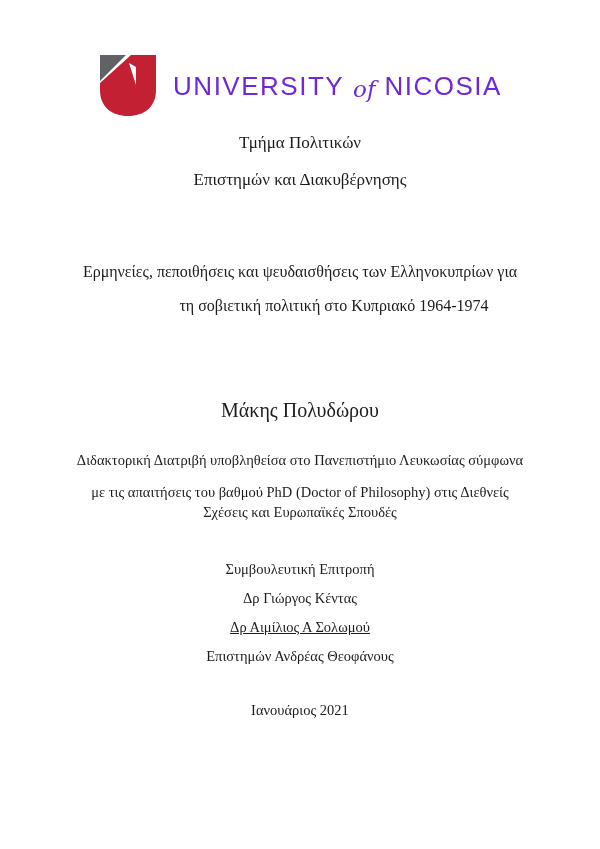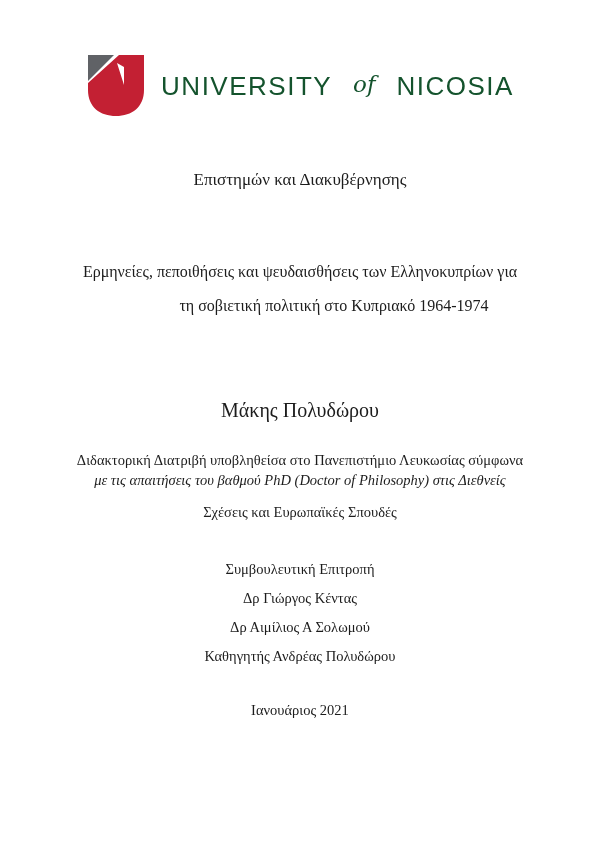--- a/index.html
+++ b/index.html
@@ -19,23 +19,23 @@
     left: 0;
     width: 100%;
     height: 64px;
     display: flex;
     justify-content: center;
     align-items: center;
     gap: 15px;
   }
   .wordmark {
     display: flex;
-    align-items: flex-start;
-    gap: 21px;
-    color: #14532d;
+    align-items: flex-end;
+    gap: 9px;
+    color: #6d28d9;
     white-space: nowrap;
   }
   .wm-caps {
     font-family: "Liberation Sans", sans-serif;
     font-size: 26px;
     font-weight: 400;
     letter-spacing: 1.5px;
   }
   .wm-of {
     font-family: "DejaVu Serif", serif;
@@ -55,56 +55,57 @@
   .author{ font-size: 20px; }
   .stmt  { font-size: 14.5px; }
   .cmte  { font-size: 14.5px; }
   .date  { font-size: 14.5px; }
   .t-dept1 { top: 133px; }
   .t-dept2 { top: 170px; }
   .t-title1{ top: 263px; }
   .t-title2{ top: 297px; margin-left: 34px; }
   .t-author{ top: 399px; }
   .t-stmt1 { top: 452px; text-align: center; }
-  .t-stmt2 { top: 472px; font-style: italic; }
+  .t-stmt2 { top: 484px; }
   .t-stmt3 { top: 504px; }
   .t-cmteh { top: 561px; }
   .t-cmte1 { top: 590px; }
-  .t-cmte2 { top: 619px; }
+  .t-cmte2 { top: 619px; text-decoration: underline; }
   .t-cmte3 { top: 648px; }
   .t-date  { top: 702px; }
 </style>
 </head>
 <body>
 
 <div class="page">
 
   <div class="logo-row">
     <svg width="60" height="64" viewBox="0 0 60 64" xmlns="http://www.w3.org/2000/svg">
       <path d="M2,1 L28,1 L2,27 Z" fill="#606266"></path>
       <path fill-rule="evenodd" d="M33,1 L58,1 L58,36 C58,53 46,62 30,62 C14,62 2,53 2,36 L2,29 Z M31,9 L38,13 L38,31 Z" fill="#c32033"></path>
     </svg>
     <div class="wordmark">
       <span class="wm-caps">UNIVERSITY</span>
       <span class="wm-of">of</span>
       <span class="wm-caps">NICOSIA</span>
     </div>
   </div>
 
+  <div class="line dept t-dept1">Τμήμα Πολιτικών</div>
   <div class="line dept t-dept2">Επιστημών και Διακυβέρνησης</div>
 
   <div class="line title t-title1">Ερμηνείες, πεποιθήσεις και ψευδαισθήσεις των Ελληνοκυπρίων για</div>
   <div class="line title t-title2">τη σοβιετική πολιτική στο Κυπριακό 1964-1974</div>
 
   <div class="line author t-author">Μάκης Πολυδώρου</div>
 
   <div class="line stmt t-stmt1">Διδακτορική Διατριβή υποβληθείσα στο Πανεπιστήμιο Λευκωσίας σύμφωνα</div>
   <div class="line stmt t-stmt2">με τις απαιτήσεις του βαθμού PhD (Doctor of Philosophy) στις Διεθνείς</div>
   <div class="line stmt t-stmt3">Σχέσεις και Ευρωπαϊκές Σπουδές</div>
 
   <div class="line cmte t-cmteh">Συμβουλευτική Επιτροπή</div>
   <div class="line cmte t-cmte1">Δρ Γιώργος Κέντας</div>
   <div class="line cmte t-cmte2">Δρ Αιμίλιος Α Σολωμού</div>
-  <div class="line cmte t-cmte3">Καθηγητής Ανδρέας Πολυδώρου</div>
+  <div class="line cmte t-cmte3">Επιστημών Ανδρέας Θεοφάνους</div>
 
   <div class="line date t-date">Ιανουάριος 2021</div>
 
 </div>
 
 </body></html>

